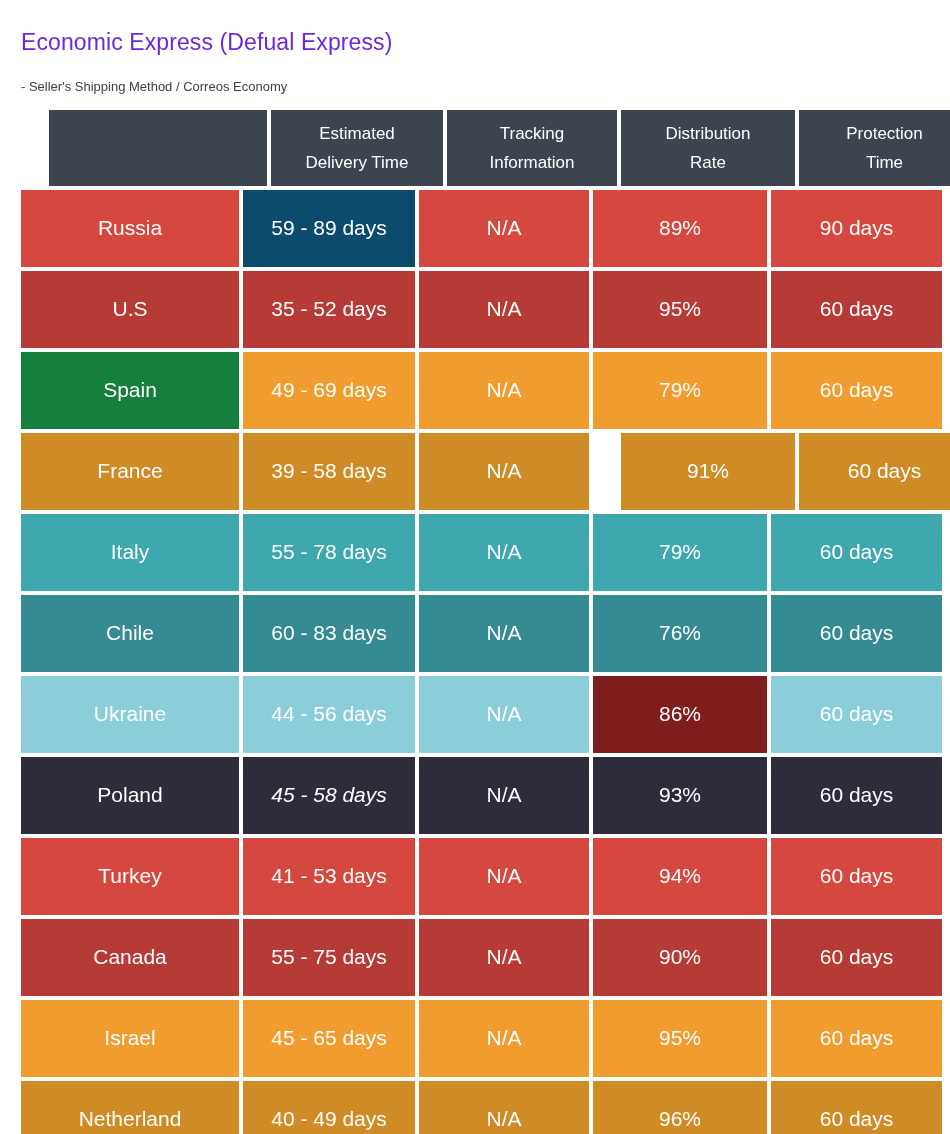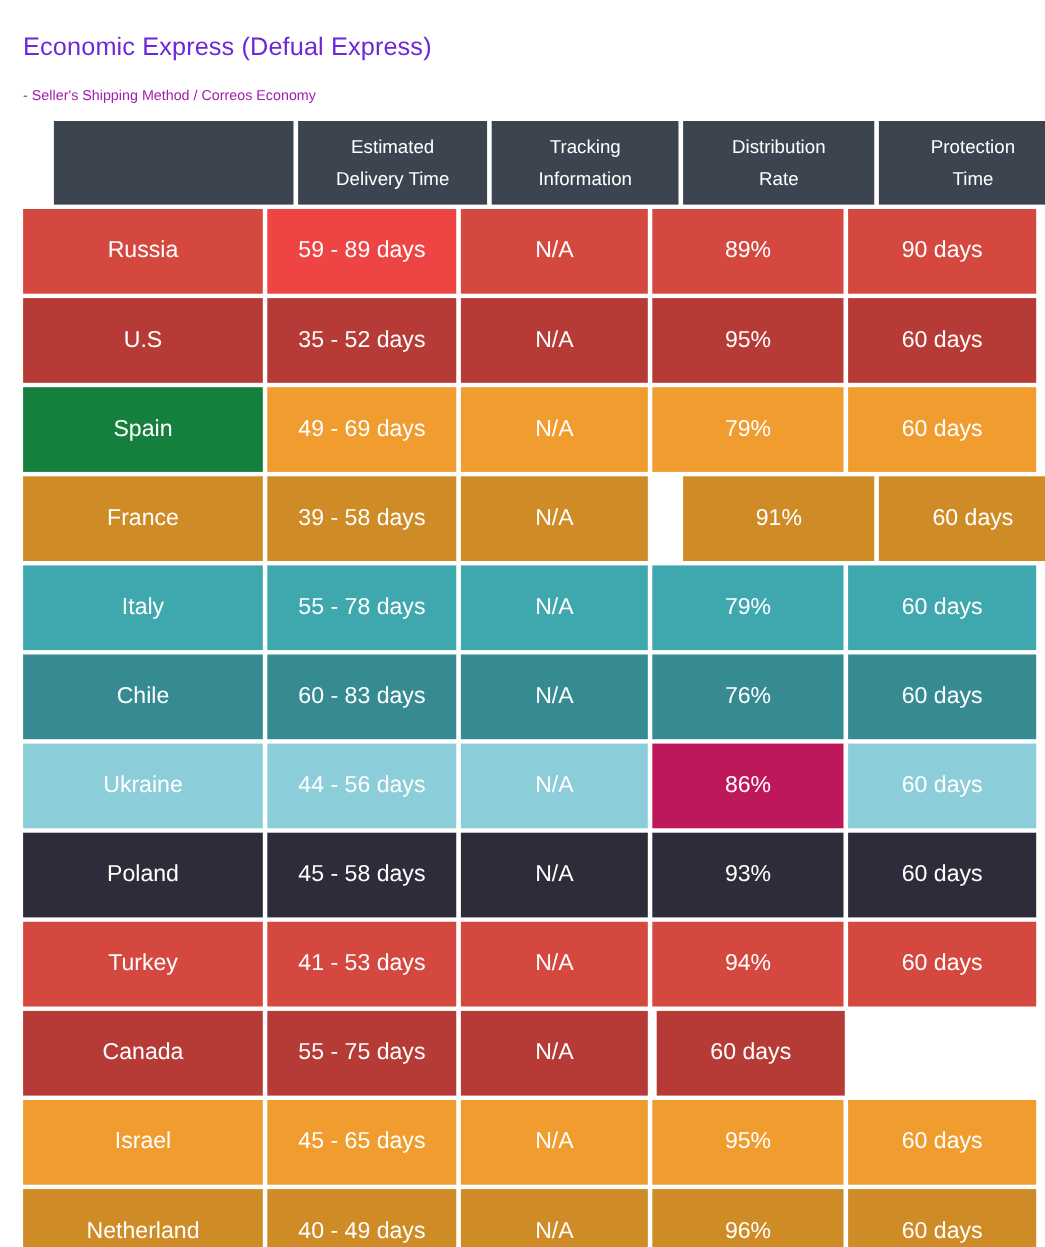--- a/index.html
+++ b/index.html
@@ -31,21 +31,21 @@
     letter-spacing: 0.1px;
     white-space: nowrap;
   }
 
   .page-subtitle {
     position: absolute;
     left: 21px;
     top: 79px;
     font-size: 13px;
     font-weight: 400;
-    color: #a21caf;
+    color: #404040;
     white-space: nowrap;
   }
 
   
   .table-wrap {
     position: absolute;
     left: 21px;
     top: 110px;
     width: 909px;
     height: 1000px;
@@ -147,21 +147,21 @@
           <div class="cell col-protection" style="background: rgb(60, 68, 80);">
             <span class="hline">Protection</span>
             <span class="hline">Time</span>
           </div>
         </div>
       </div>
     <div id="table-body">
         <div class="grid-row body-row">
           <div class="cell col-country" style="background: rgb(212, 72, 63);">Russia</div>
           <div class="gut"></div>
-          <div class="cell col-delivery" style="background: #ef4444;">59 - 89 days</div>
+          <div class="cell col-delivery" style="background: #0c4a6e;">59 - 89 days</div>
           <div class="gut"></div>
           <div class="cell col-tracking" style="background: rgb(212, 72, 63);">N/A</div>
           <div class="gut"></div>
           <div class="cell col-distribution" style="background: rgb(212, 72, 63);">89%</div>
           <div class="gut"></div>
           <div class="cell col-protection" style="background: rgb(212, 72, 63);">90 days</div>
         </div>
         <div class="grid-row body-row">
           <div class="cell col-country" style="background: rgb(182, 58, 53);">U.S</div>
           <div class="gut"></div>
@@ -217,28 +217,28 @@
           <div class="gut"></div>
           <div class="cell col-protection" style="background: rgb(54, 138, 146);">60 days</div>
         </div>
         <div class="grid-row body-row">
           <div class="cell col-country" style="background: rgb(139, 206, 218); text-align: center;">Ukraine</div>
           <div class="gut"></div>
           <div class="cell col-delivery" style="background: rgb(139, 206, 218);">44 - 56 days</div>
           <div class="gut"></div>
           <div class="cell col-tracking" style="background: rgb(139, 206, 218);">N/A</div>
           <div class="gut"></div>
-          <div class="cell col-distribution" style="background: #be185d;">86%</div>
+          <div class="cell col-distribution" style="background: #7f1d1d;">86%</div>
           <div class="gut"></div>
           <div class="cell col-protection" style="background: rgb(139, 206, 218);">60 days</div>
         </div>
         <div class="grid-row body-row">
           <div class="cell col-country" style="background: rgb(46, 43, 59);">Poland</div>
           <div class="gut"></div>
-          <div class="cell col-delivery" style="background: rgb(46, 43, 59);">45 - 58 days</div>
+          <div class="cell col-delivery" style="background: rgb(46, 43, 59); font-style: italic;">45 - 58 days</div>
           <div class="gut"></div>
           <div class="cell col-tracking" style="background: rgb(46, 43, 59);">N/A</div>
           <div class="gut"></div>
           <div class="cell col-distribution" style="background: rgb(46, 43, 59);">93%</div>
           <div class="gut"></div>
           <div class="cell col-protection" style="background: rgb(46, 43, 59);">60 days</div>
         </div>
         <div class="grid-row body-row">
           <div class="cell col-country" style="background: rgb(212, 72, 63);">Turkey</div>
           <div class="gut"></div>
@@ -250,20 +250,21 @@
           <div class="gut"></div>
           <div class="cell col-protection" style="background: rgb(212, 72, 63);">60 days</div>
         </div>
         <div class="grid-row body-row">
           <div class="cell col-country" style="background: rgb(182, 58, 53);">Canada</div>
           <div class="gut"></div>
           <div class="cell col-delivery" style="background: rgb(182, 58, 53);">55 - 75 days</div>
           <div class="gut"></div>
           <div class="cell col-tracking" style="background: rgb(182, 58, 53);">N/A</div>
           <div class="gut"></div>
+          <div class="cell col-distribution" style="background: rgb(182, 58, 53);">90%</div>
           <div class="gut"></div>
           <div class="cell col-protection" style="background: rgb(182, 58, 53);">60 days</div>
         </div>
         <div class="grid-row body-row">
           <div class="cell col-country" style="background: rgb(240, 156, 46);">Israel</div>
           <div class="gut"></div>
           <div class="cell col-delivery" style="background: rgb(240, 156, 46);">45 - 65 days</div>
           <div class="gut"></div>
           <div class="cell col-tracking" style="background: rgb(240, 156, 46);">N/A</div>
           <div class="gut"></div>

